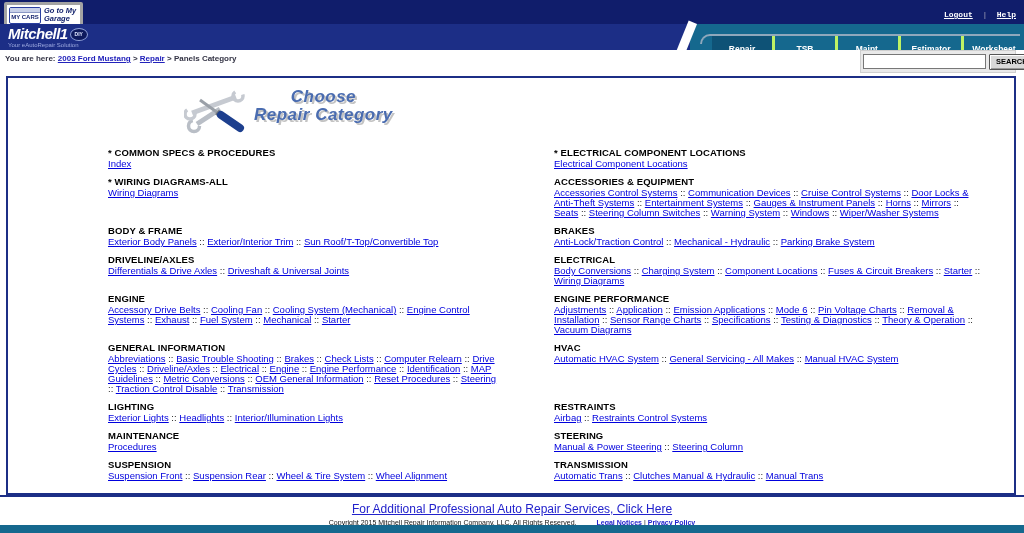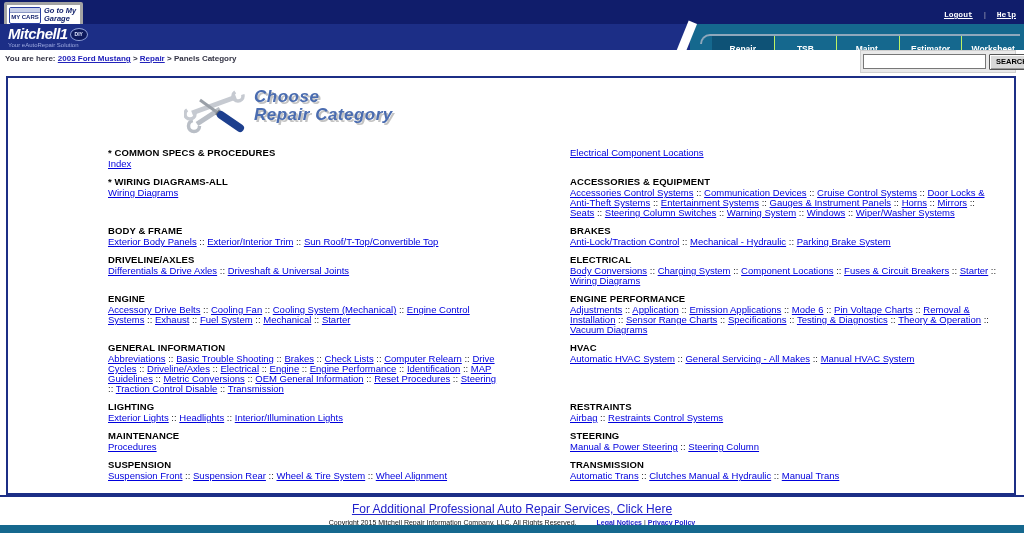--- a/index.html
+++ b/index.html
@@ -25,46 +25,46 @@
   .brand-name{color:#fff;font-weight:bold;font-style:italic;font-size:15px;letter-spacing:-0.5px;}
   .brand-badge{display:inline-block;width:16px;height:11px;background:#0e1a5e;border:1px solid #8fa0d8;
     border-radius:50%;color:#dfe6ff;font-size:5px;font-weight:bold;text-align:center;line-height:11px;
     vertical-align:3px;margin-left:2px;}
   .tagline{font-size:6px;color:#9daae0;margin-top:-1px;}
   .tabzone{position:absolute;right:0;top:0;width:334px;height:26px;background:#15688e;}
   .slash{position:absolute;left:-8px;top:-3px;width:9px;height:34px;background:#fff;transform:rotate(22deg);}
   .arc{position:absolute;left:10px;right:4px;top:10px;height:8px;border-top:2px solid #8fa8bc;
     border-left:2px solid #8fa8bc;border-top-left-radius:10px;}
   .tabs{position:absolute;left:22px;right:0;bottom:0;height:14px;display:flex;}
-  .tab{flex:1;text-align:center;border-left:1px solid #bef264;padding-top:2px;}
+  .tab{flex:1;text-align:center;border-left:3px solid #bef264;padding-top:2px;}
   .tab:first-child{border-left:none;}
   .tab.active{background:#0e5276;}
   .tab a{color:#fff;font-size:8.5px;font-weight:bold;text-decoration:underline;}
 
   
   .crumb{position:absolute;left:5px;top:54px;font-size:8px;color:#333344;font-weight:bold;}
   .crumb-link{color:#2222bb;text-decoration:underline;font-weight:bold;}
   .crumb-sep{color:#333344;}
   .searchbox{position:absolute;right:8px;top:50px;width:150px;height:21px;background:#e9e9e9;
     border:1px solid #cfcfcf;display:flex;align-items:center;padding:0 2px;}
   .searchbox input{flex:1;height:13px;border:1px solid #777;font-size:9px;padding:0 2px;margin-right:3px;background:#fff;}
   .searchbox button{width:42px;height:16px;background:#d9d9d9;border:1px solid #555;border-radius:1px;
     box-shadow:inset 1px 1px 0 #fff, inset -1px -1px 0 #999;
     font-size:7.5px;font-weight:bold;color:#000;font-family:"Liberation Sans",sans-serif;}
 
   
   .panel{position:absolute;left:6px;top:76px;width:1010px;height:419px;background:#fff;
     border:2px solid #1c2e86;box-sizing:border-box;}
   .pagehead{margin:8px 0 0 176px;height:50px;display:flex;align-items:flex-start;gap:8px;}
-  .ptitle{padding-top:2px;}
+  .ptitle{padding-top:2px;text-align:center;}
   .pt1,.pt2{font-size:17px;font-weight:bold;font-style:italic;color:#4a6cb0;line-height:18px;
     text-shadow:2px 2px 0 #c3c3c3;letter-spacing:0.5px;}
 
   
-  .cats{margin:12px 0 0 100px;display:grid;grid-template-columns:392px 430px;column-gap:70px;}
+  .cats{margin:12px 0 0 100px;display:grid;grid-template-columns:392px 430px;column-gap:54px;}
   .cat{margin-bottom:8px;}
   .cat-h{font-size:9.5px;font-weight:bold;color:#000;line-height:10px;margin-bottom:1px;letter-spacing:0.1px;}
   .cat-links{font-size:9.5px;line-height:10px;color:#222;}
   .cat-links a{color:#0000dd;text-decoration:underline;}
   .sep{color:#222;}
 
   
   .footer{position:absolute;left:0;bottom:0;width:1024px;height:38px;}
   .fline{border-top:2px solid #1c2e86;}
   .f1{text-align:center;margin-top:2px;}
@@ -148,20 +148,21 @@
       <div class="pt1">Choose</div>
       <div class="pt2">Repair Category</div>
     </div>
   </div>
   <div class="cats">
       <div class="cat">
         <div class="cat-h">* COMMON SPECS &amp; PROCEDURES</div>
         <div class="cat-links"><a>Index</a></div>
       </div>
       <div class="cat">
+        <div class="cat-h">* ELECTRICAL COMPONENT LOCATIONS</div>
         <div class="cat-links"><a>Electrical Component Locations</a></div>
       </div>
       <div class="cat">
         <div class="cat-h">* WIRING DIAGRAMS-ALL</div>
         <div class="cat-links"><a>Wiring Diagrams</a></div>
       </div>
       <div class="cat">
         <div class="cat-h">ACCESSORIES &amp; EQUIPMENT</div>
         <div class="cat-links"><a>Accessories Control Systems</a><span class="sep"> :: </span><a>Communication Devices</a><span class="sep"> :: </span><a>Cruise Control Systems</a><span class="sep"> :: </span><a>Door Locks &amp; Anti-Theft Systems</a><span class="sep"> :: </span><a>Entertainment Systems</a><span class="sep"> :: </span><a>Gauges &amp; Instrument Panels</a><span class="sep"> :: </span><a>Horns</a><span class="sep"> :: </span><a>Mirrors</a><span class="sep"> :: </span><a>Seats</a><span class="sep"> :: </span><a>Steering Column Switches</a><span class="sep"> :: </span><a>Warning System</a><span class="sep"> :: </span><a>Windows</a><span class="sep"> :: </span><a>Wiper/Washer Systems</a></div>
       </div>

